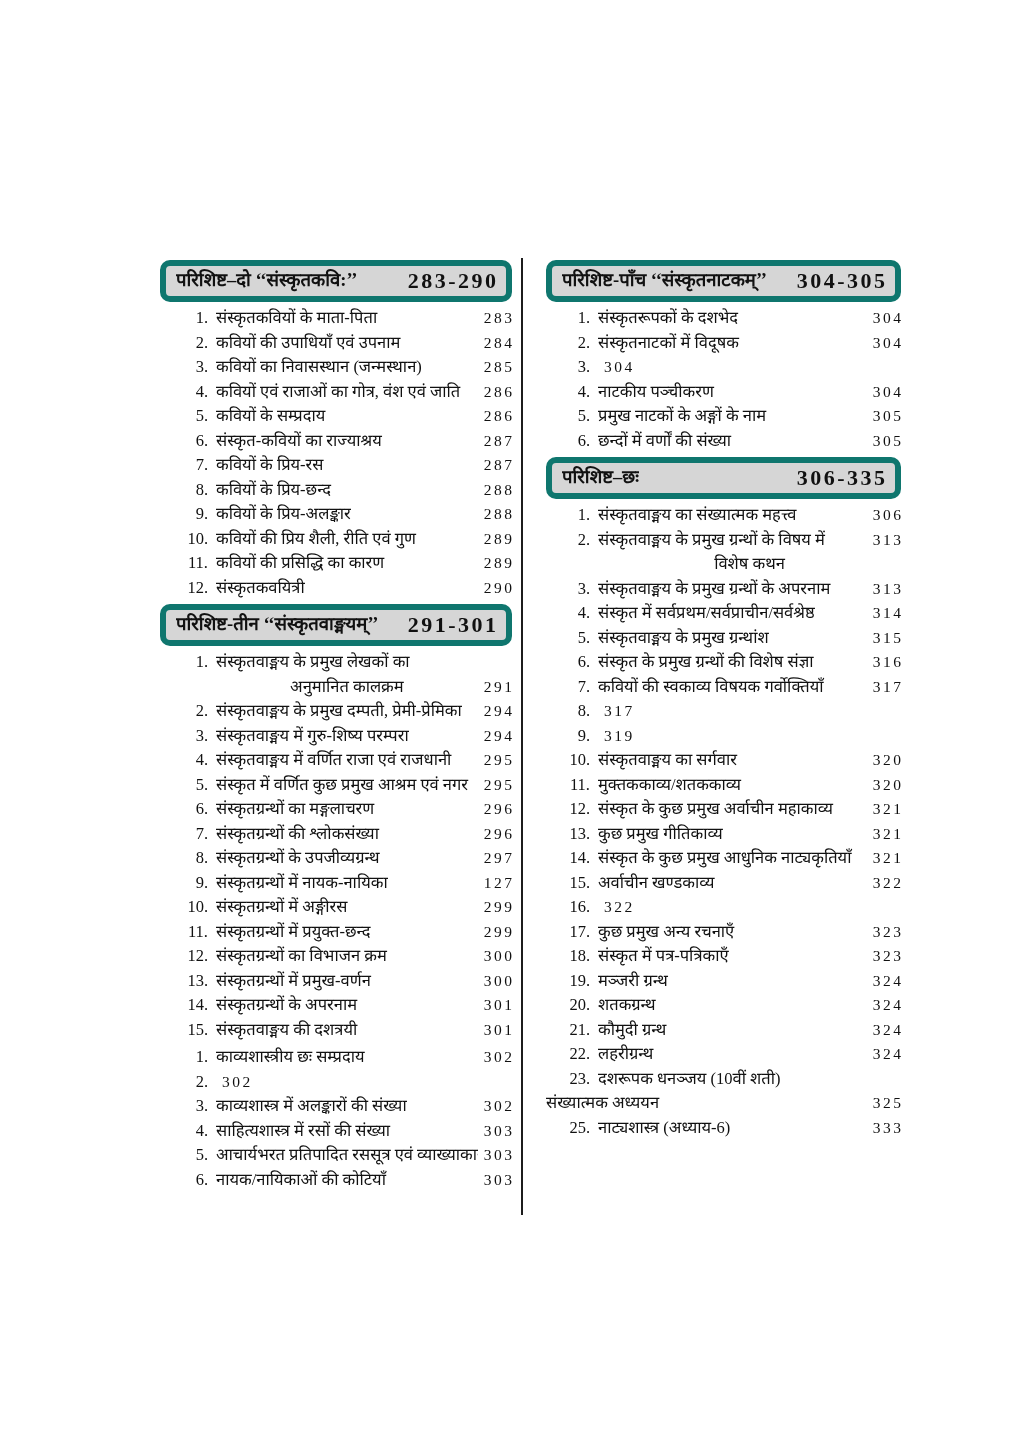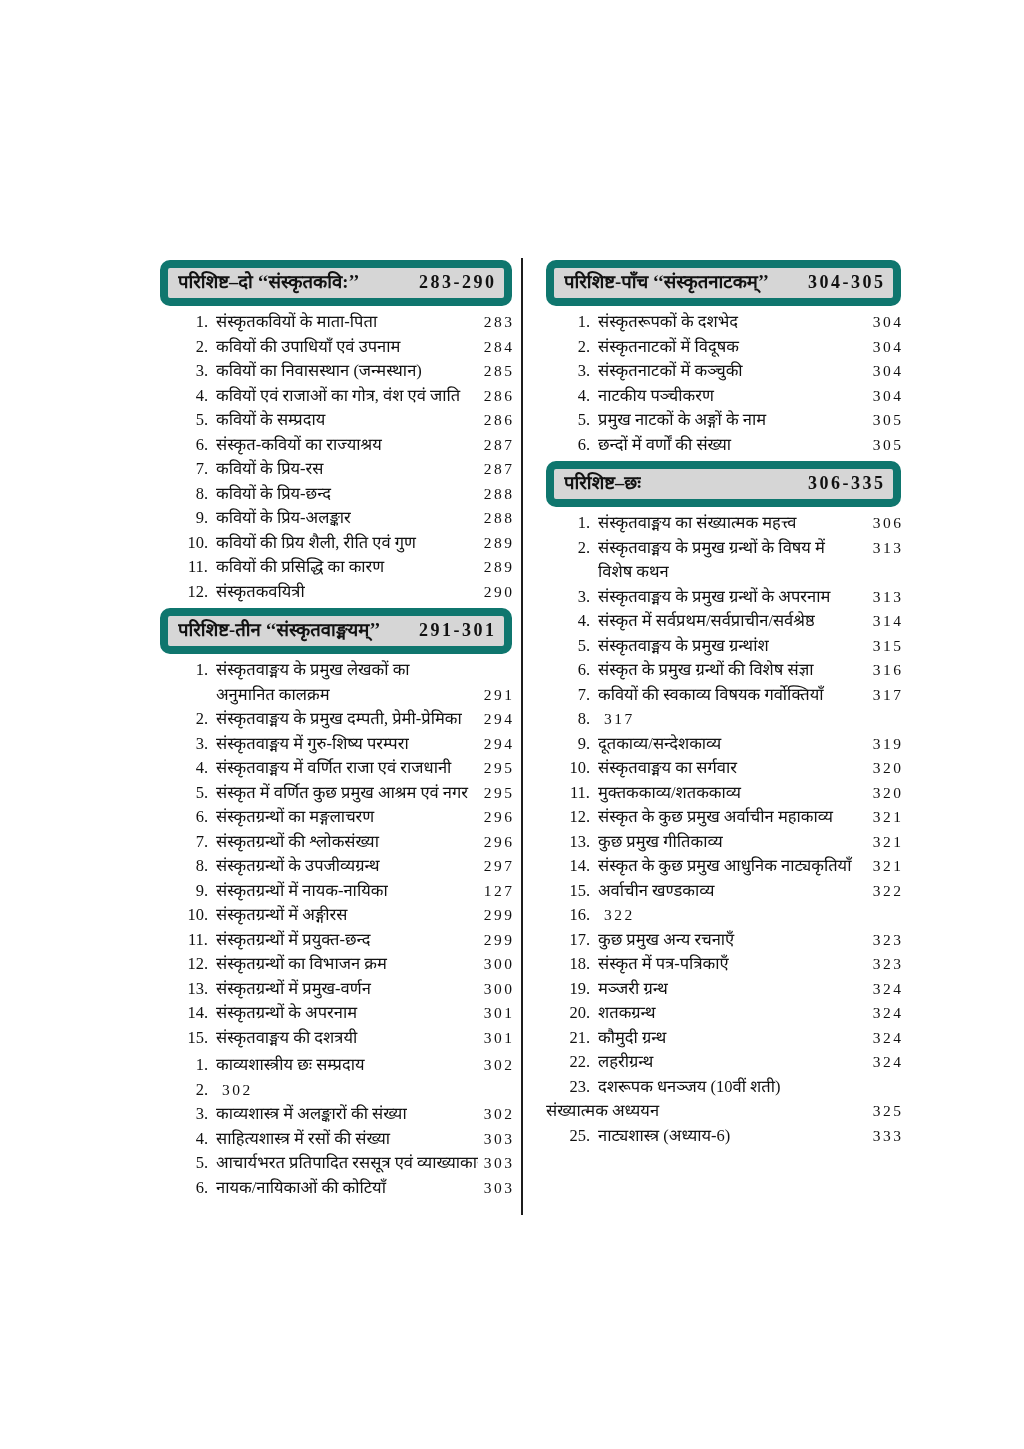--- a/index.html
+++ b/index.html
@@ -7,34 +7,34 @@
     width:1024px;height:1449px;position:relative;background:#ffffff;
     font-family:"Liberation Serif","DejaVu Serif",serif;color:#111111;
     -webkit-font-smoothing:antialiased;
   }
   .sheet{position:absolute;inset:0;background:#ffffff;}
   .col{position:absolute;top:258px;}
   .col-left{left:160px;width:352px;}
   .col-right{left:546px;width:355px;}
   .divider{position:absolute;left:521px;top:258px;width:2px;height:957px;background:#1c1c1c;}
   .section-header{
-    box-sizing:border-box;border:8px solid #0f766e;background:#d6d6d6;border-radius:10px;
+    box-sizing:border-box;border:6px solid #0f766e;background:#d6d6d6;border-radius:10px;
     display:flex;justify-content:space-between;align-items:center;
     padding:2px 10px 3px 10px;font-weight:bold;font-size:18.5px;line-height:25px;
     margin:2px 0 3px 0;white-space:nowrap;
   }
   .section-title{flex:0 1 auto;overflow:hidden;}
-  .section-range{flex:none;letter-spacing:2.5px;margin-right:-2.5px;font-size:18px;padding-left:8px;text-align:center;}
+  .section-range{flex:none;letter-spacing:2.5px;margin-right:-2.5px;font-size:22px;padding-left:8px;text-align:center;}
   .toc-list{padding:1px 0 2px 0;}
   .row-line{display:flex;align-items:baseline;font-size:16.5px;line-height:24.5px;white-space:nowrap;}
   .num{flex:none;width:48px;text-align:right;padding-right:8px;}
   .col-right .num{width:44px;}
   .txt{flex:1 1 auto;min-width:0;overflow:hidden;}
   .pg{flex:none;letter-spacing:2.5px;margin-right:-2.5px;padding-left:6px;font-size:15.5px;}
-  .cont-indent{padding-left:56px;}
+  .cont-indent{padding-left:56px;text-align:center;}
   .col-right .cont-indent{padding-left:52px;}
   .cont-flush{padding-left:0;}
 </style>
 </head>
 <body>
 
 <div class="sheet">
   <div class="col col-left">
       <div class="section-header">
         <span class="section-title">परिशिष्ट–दो  ‘‘संस्कृतकवि:’’</span>
@@ -301,21 +301,20 @@
         <div>
           <div class="row-line">
             <span class="num">2.</span>
             <span class="txt">संस्कृतनाटकों में विदूषक</span>
             <span class="pg">304</span>
           </div>
         </div>
         <div>
           <div class="row-line">
             <span class="num">3.</span>
-            <span class="txt">संस्कृतनाटकों में कञ्चुकी</span>
             <span class="pg">304</span>
           </div>
         </div>
         <div>
           <div class="row-line">
             <span class="num">4.</span>
             <span class="txt">नाटकीय पञ्चीकरण</span>
             <span class="pg">304</span>
           </div>
         </div>
@@ -393,21 +392,20 @@
         </div>
         <div>
           <div class="row-line">
             <span class="num">8.</span>
             <span class="pg">317</span>
           </div>
         </div>
         <div>
           <div class="row-line">
             <span class="num">9.</span>
-            <span class="txt">दूतकाव्य/सन्देशकाव्य</span>
             <span class="pg">319</span>
           </div>
         </div>
         <div>
           <div class="row-line">
             <span class="num">10.</span>
             <span class="txt">संस्कृतवाङ्मय का सर्गवार</span>
             <span class="pg">320</span>
           </div>
         </div>

